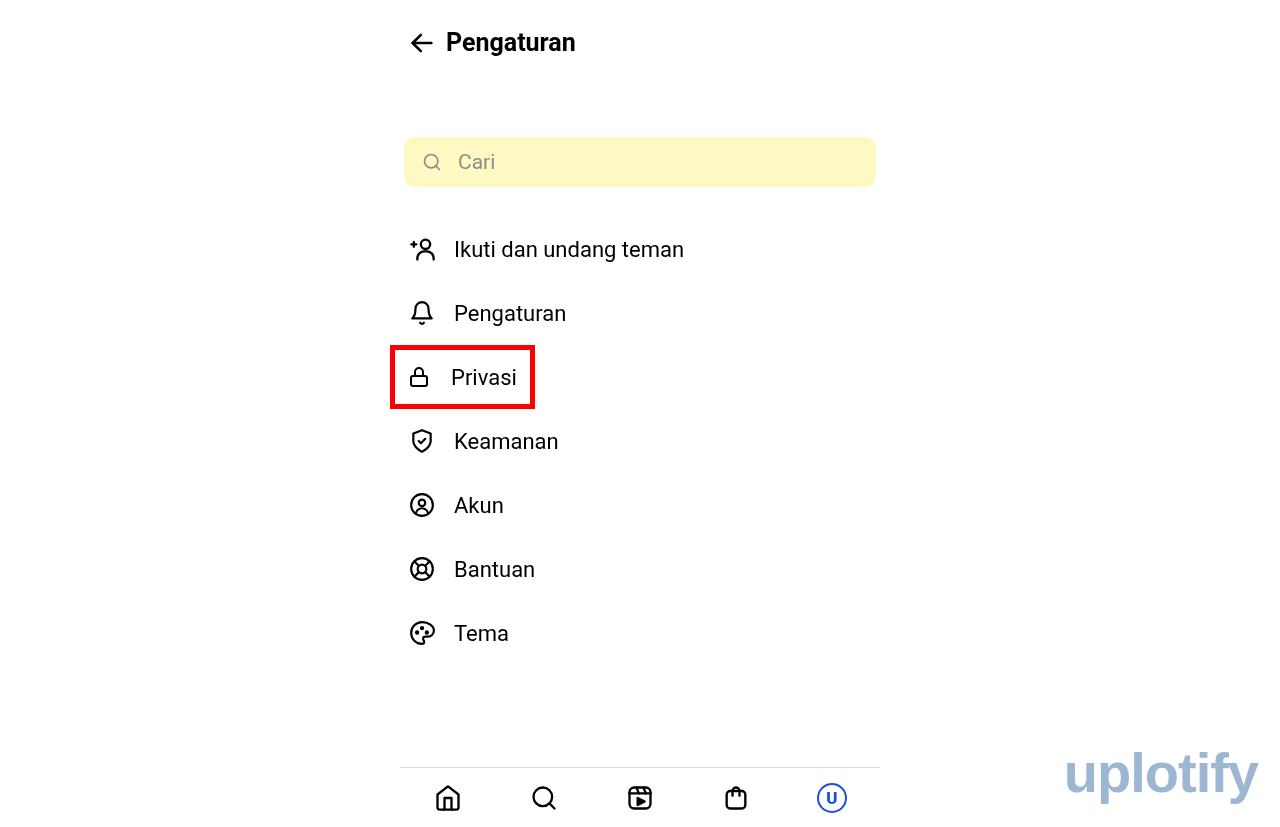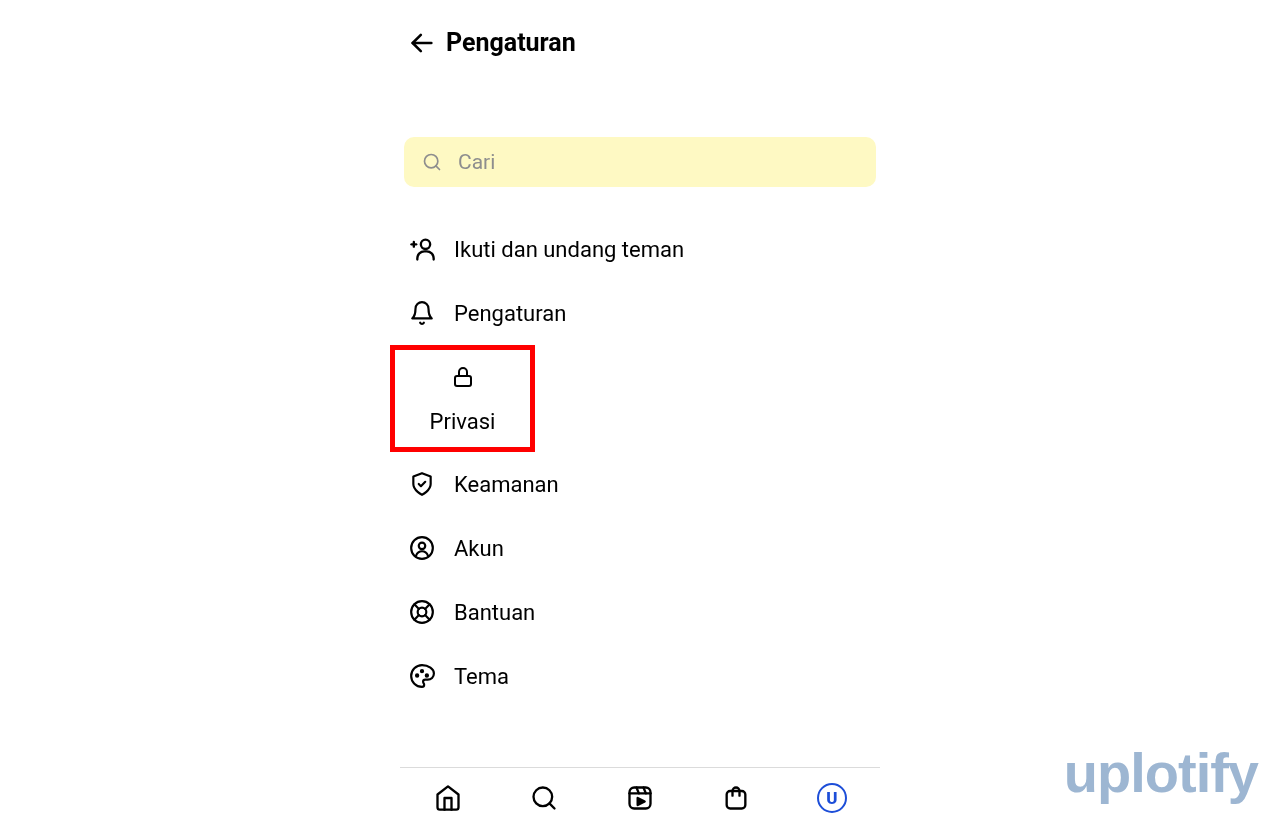--- a/index.html
+++ b/index.html
@@ -82,21 +82,20 @@
     .menu-item-label {
       font-size: 22px;
       color: #000;
     }
     .highlight {
       border: 5px solid #ff0000;
       margin-left: -10px;
       margin-right: 0;
       padding: 13px 10px;
       width: 145px;
-      flex-direction: column;
     }
     .bottom-nav {
       position: absolute;
       left: 0;
       bottom: 0;
       width: 100%;
       height: 60px;
       border-top: 1px solid #dbdbdb;
       display: flex;
       justify-content: space-around;

